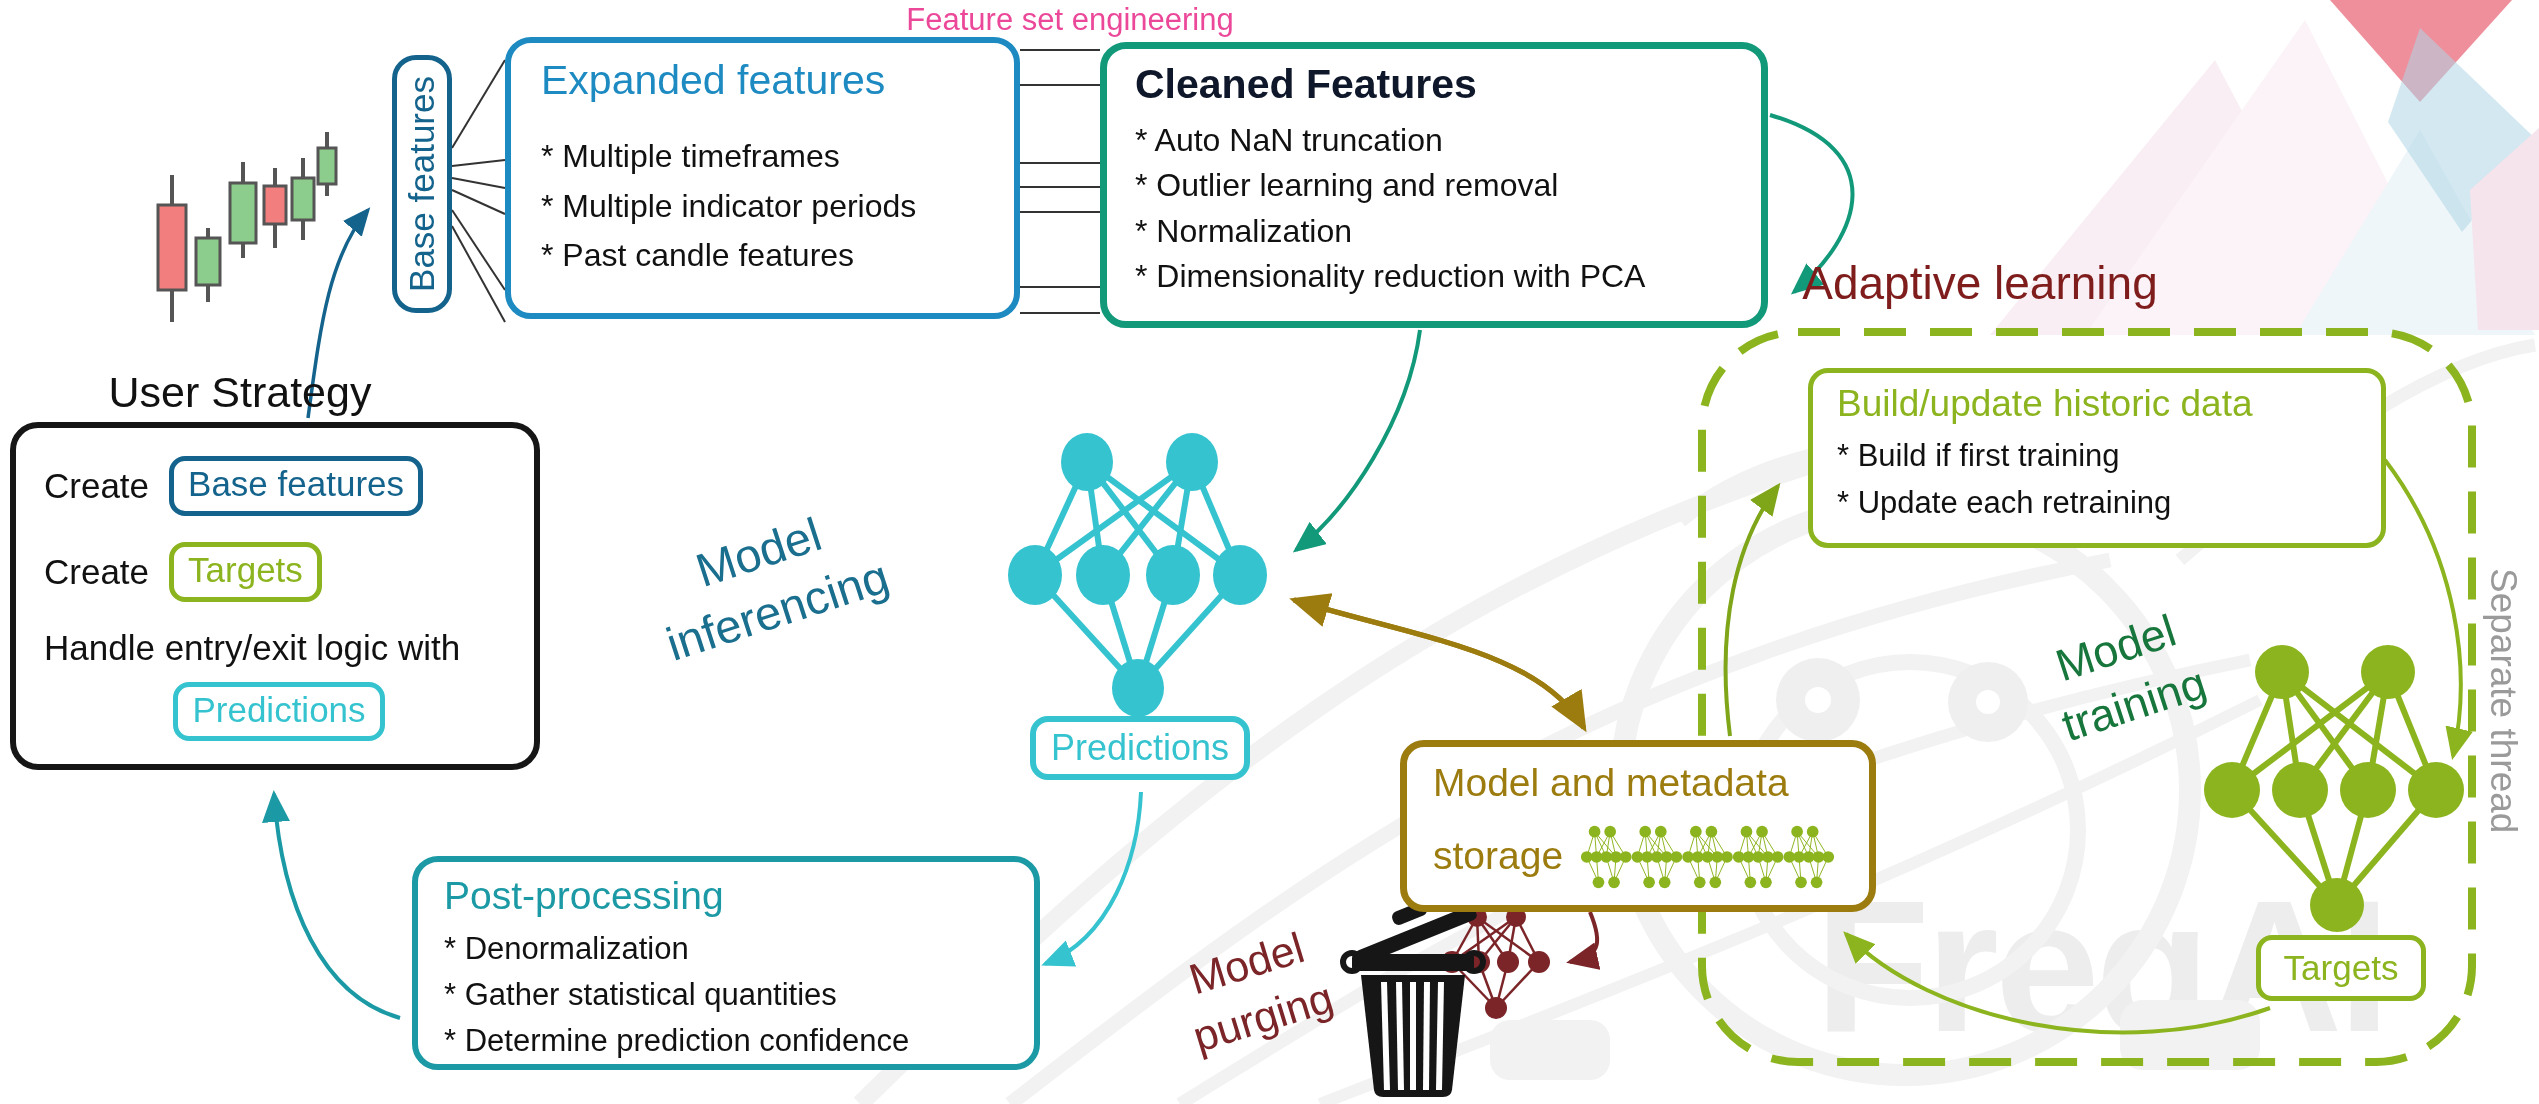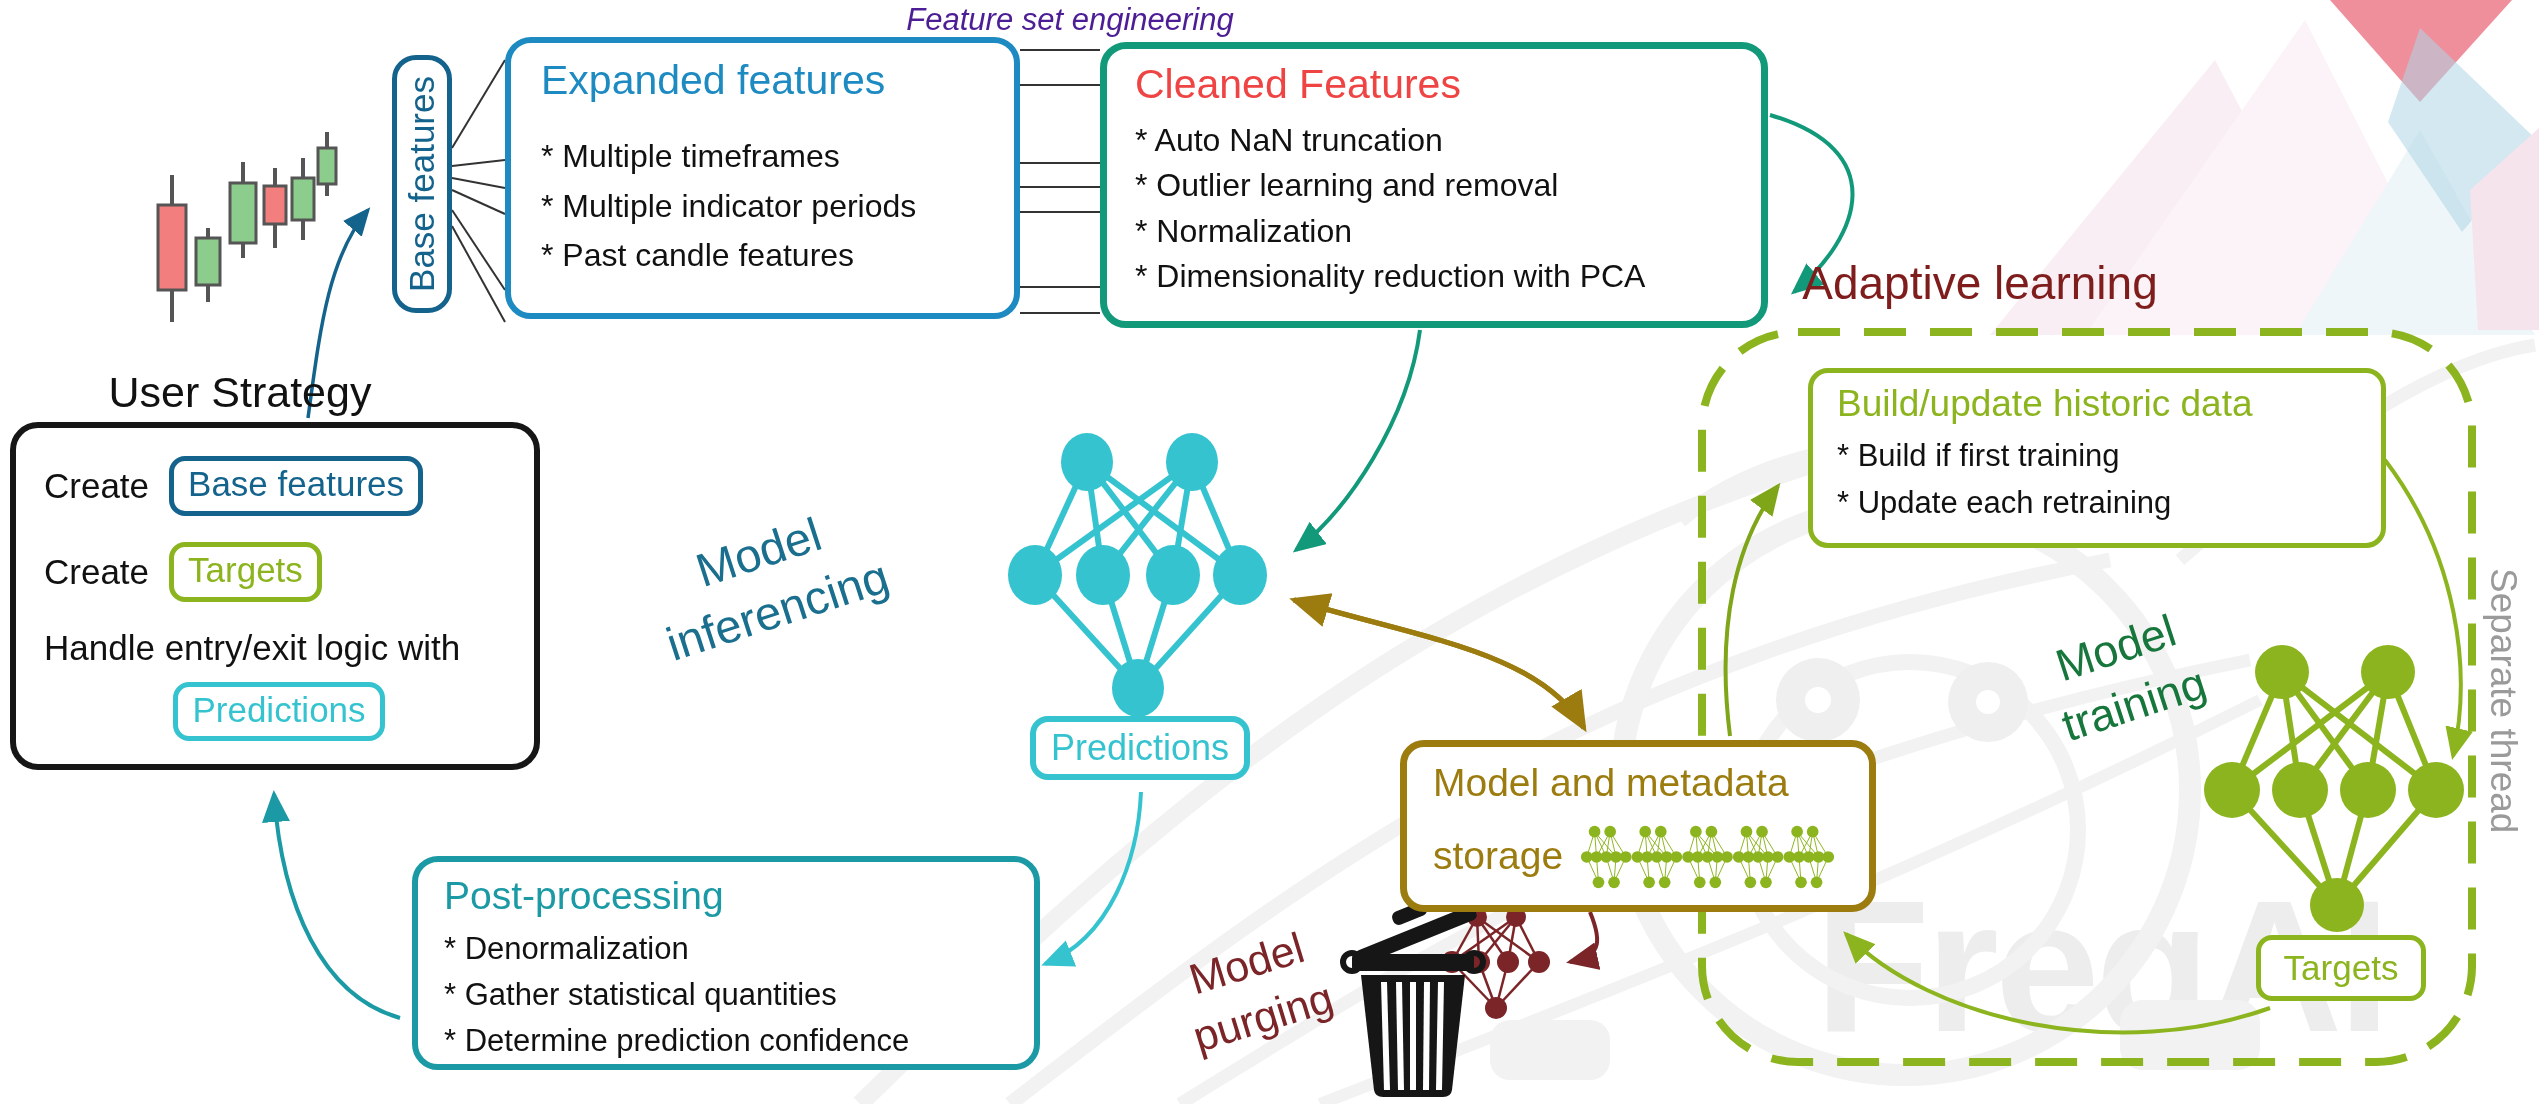--- a/index.html
+++ b/index.html
@@ -6,34 +6,34 @@
   #stage{position:relative;width:2539px;height:1104px;background:#ffffff;overflow:hidden;
          font-family:"Liberation Sans",sans-serif;color:#161616;}
   #stage *{box-sizing:border-box;}
   .abs{position:absolute;}
   
   #freqai-watermark{left:1815px;top:872px;font-size:188px;font-weight:bold;color:#ededed;
       letter-spacing:-4px;z-index:0;line-height:1;}
   svg.layer{position:absolute;left:0;top:0;z-index:1;pointer-events:none;}
   
   .frame{position:absolute;background:#ffffff;z-index:2;}
-  .gray-label{position:absolute;color:#4c1d95;z-index:2;font-style:italic;}
+  .gray-label{position:absolute;color:#ec4899;z-index:2;}
   
   #fse-label{left:860px;top:2px;width:420px;text-align:center;font-size:31px;}
   
   #base-pill{left:392px;top:55px;width:60px;height:258px;border:5px solid #14638d;border-radius:24px;
      display:flex;align-items:center;justify-content:center;}
   #base-pill .vtext{writing-mode:vertical-rl;transform:rotate(180deg);color:#14638d;font-size:35px;white-space:nowrap;}
   
   #expanded-box{left:505px;top:37px;width:515px;height:282px;border:6px solid #1d8ac2;border-radius:26px;padding:14px 10px 10px 30px;}
   #expanded-box .title{color:#1d8ac2;font-size:41px;margin-bottom:28px;}
   .bullets div{font-size:32px;line-height:1.55;color:#111;white-space:nowrap;}
   
   #cleaned-box{left:1100px;top:42px;width:668px;height:286px;border:7px solid #12997a;border-radius:26px;padding:12px 10px 10px 28px;}
-  #cleaned-box .title{color:#ef4444;font-size:41px;margin-bottom:10px;}
+  #cleaned-box .title{color:#0f172a;font-size:41px;margin-bottom:10px;font-weight:bold;}
   #cleaned-box .bullets div{line-height:1.42;}
   
   #us-title{left:35px;top:368px;width:410px;text-align:center;font-size:43px;color:#111;z-index:2;position:absolute;}
   #us-box{left:10px;top:422px;width:530px;height:348px;border:6px solid #161616;border-radius:28px;padding:28px 20px 20px 28px;}
   .us-row{display:flex;align-items:center;gap:20px;font-size:35px;color:#111;margin-bottom:26px;}
   .chip{display:inline-block;border-radius:16px;padding:1px 14px 5px;font-size:35px;line-height:1.25;white-space:nowrap;}
   .chip.blue{border:5px solid #14638d;color:#14638d;}
   .chip.olive{border:5px solid #8cb41e;color:#8cb41e;}
   .chip.cyan{border:5px solid #35c3cf;color:#35c3cf;}
   .us-center{display:flex;justify-content:center;margin-top:14px;}

